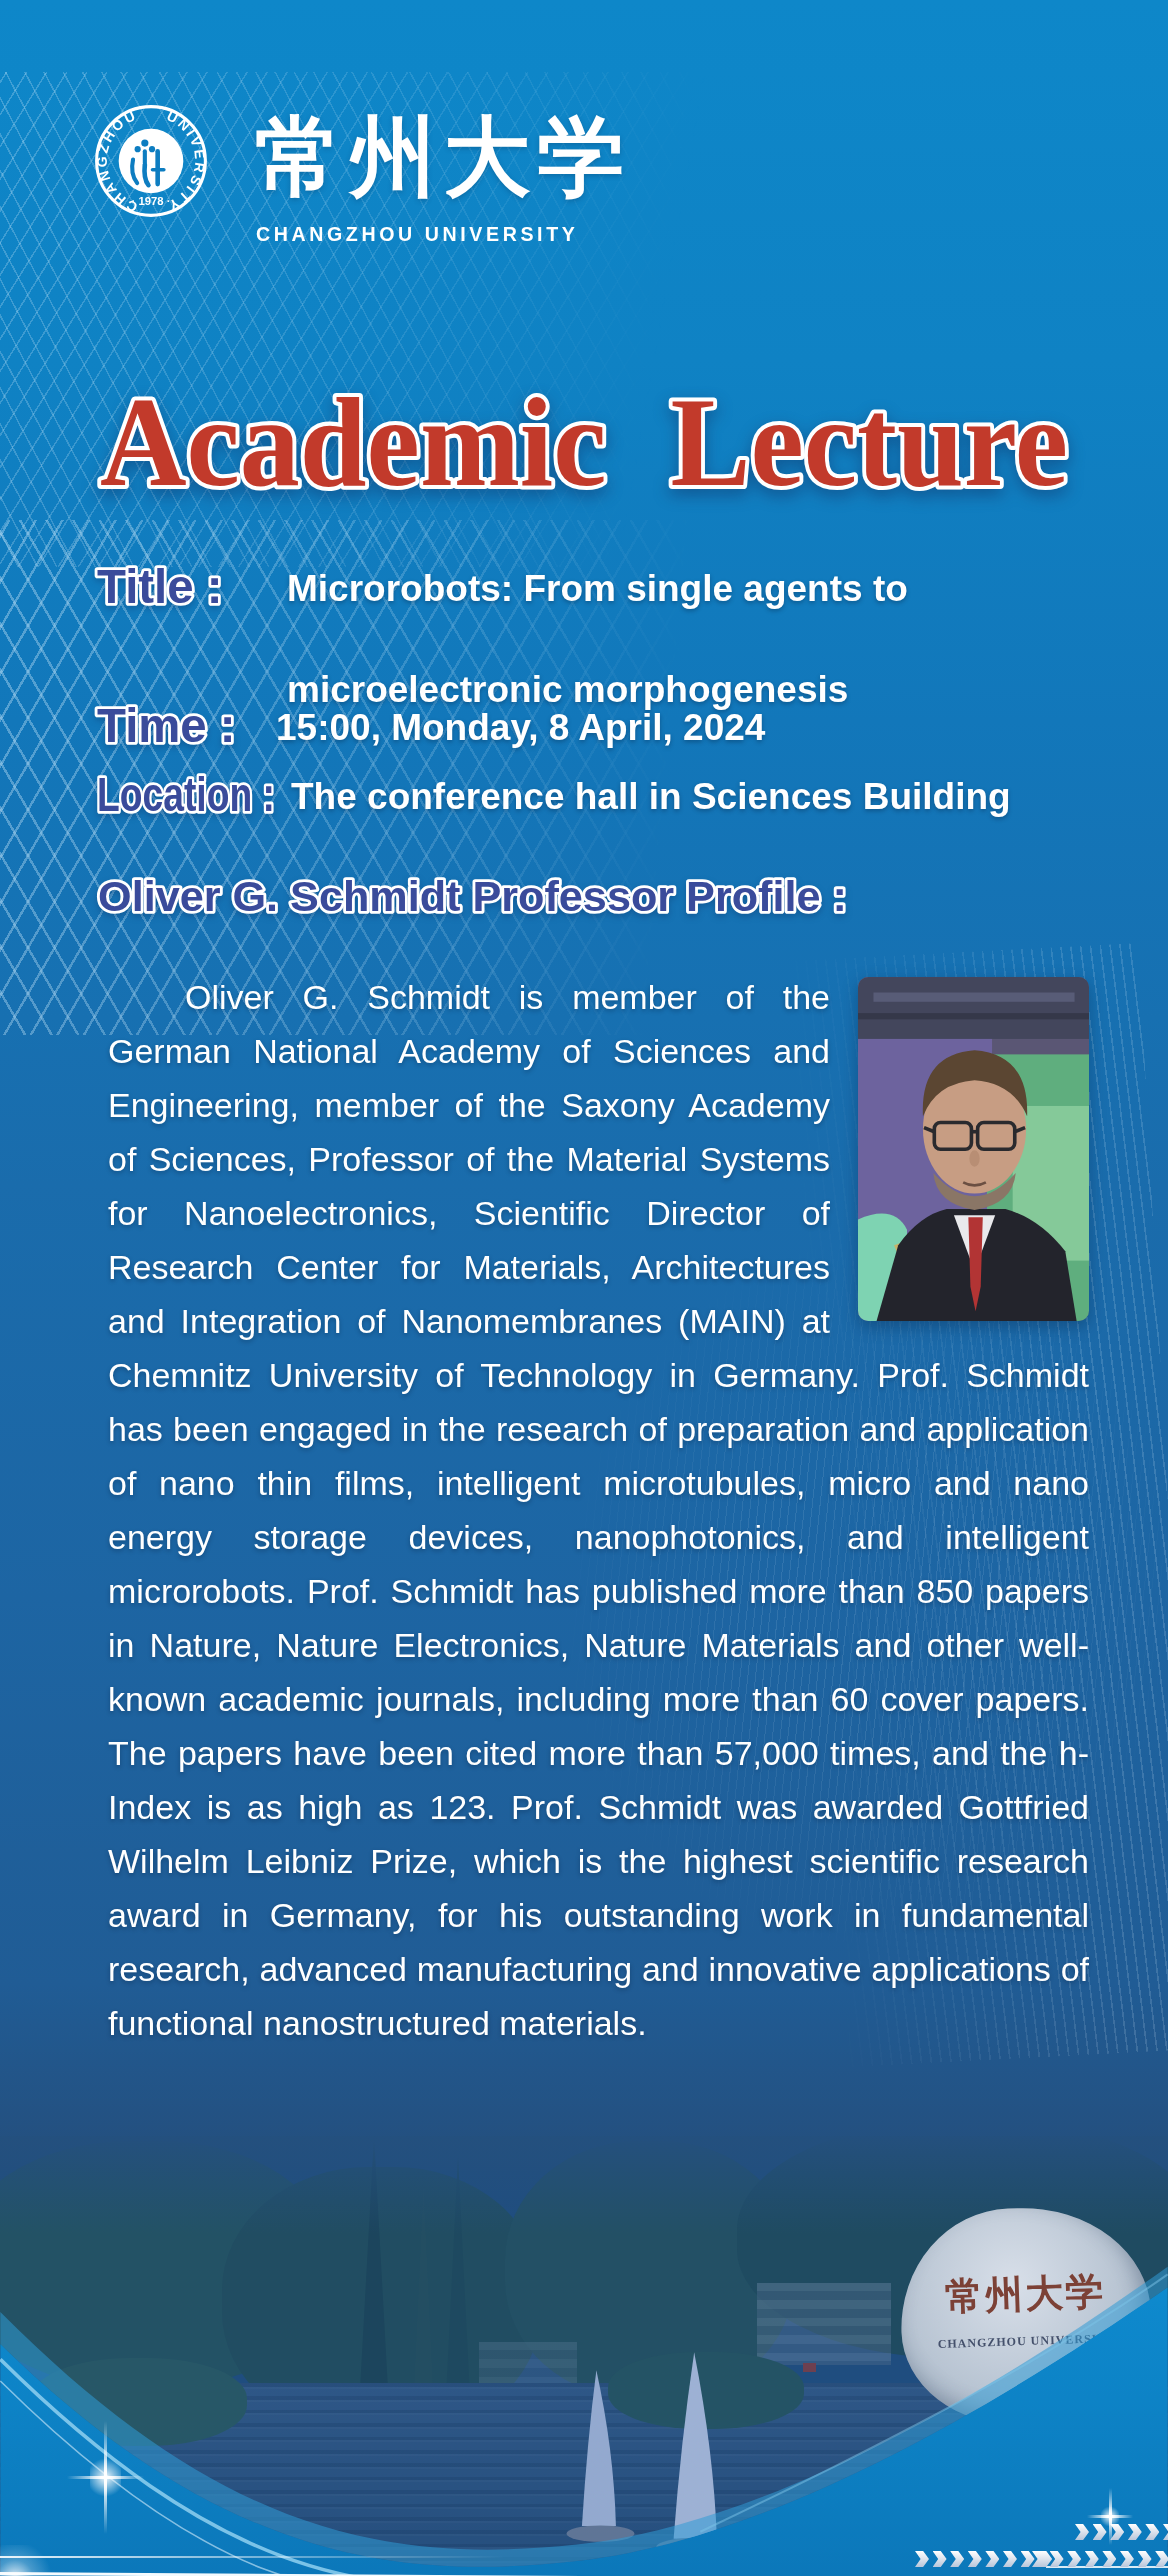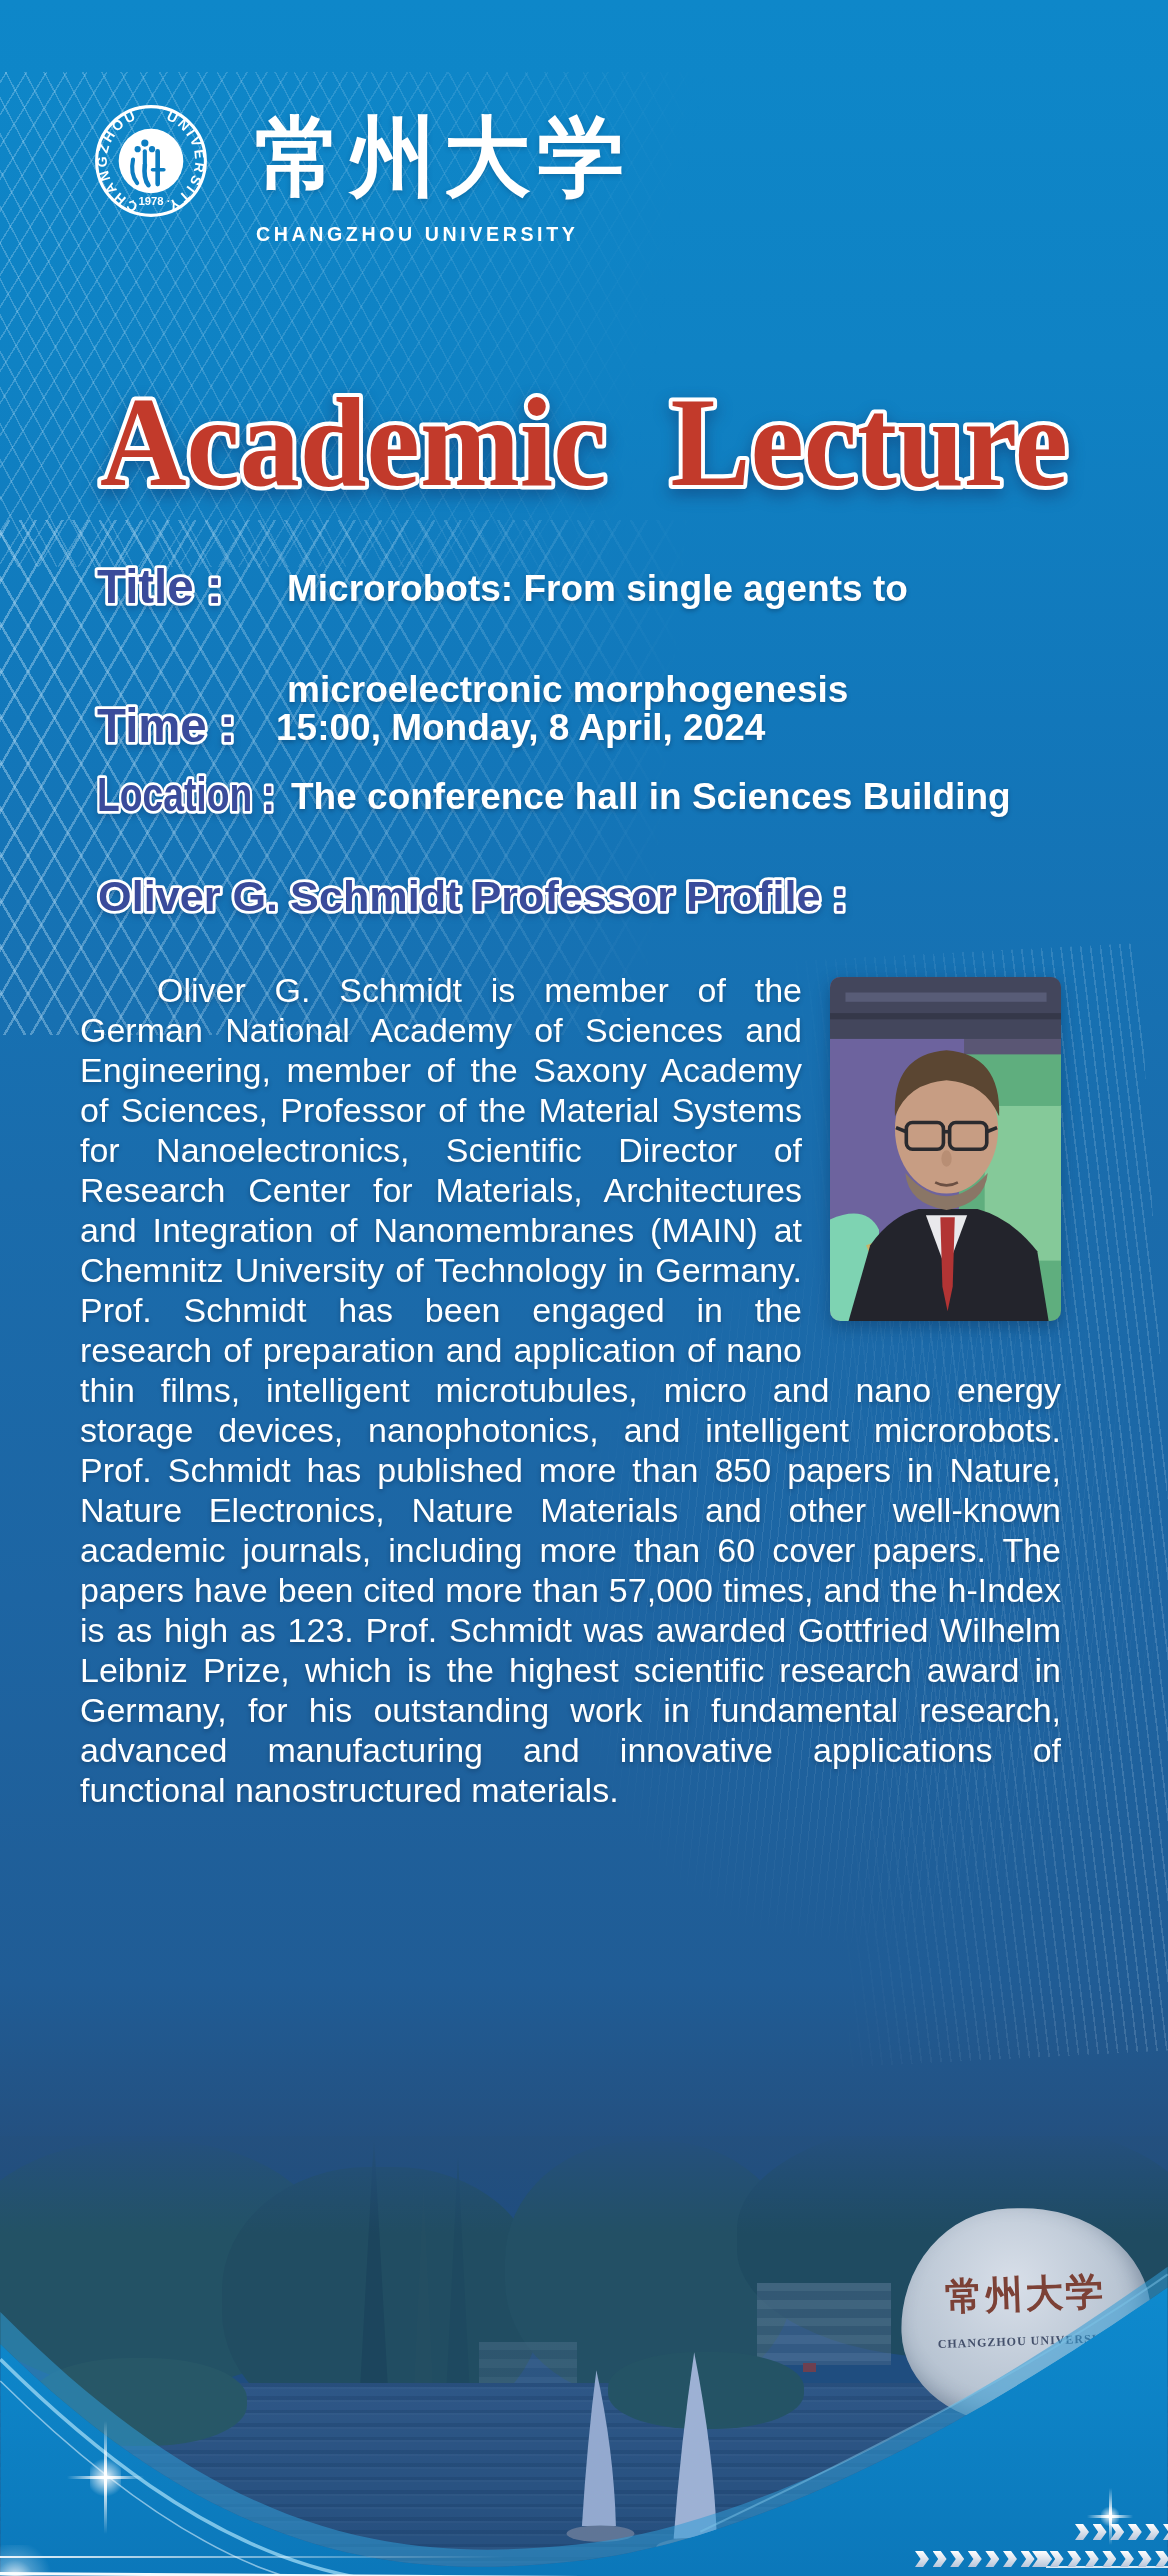--- a/index.html
+++ b/index.html
@@ -84,22 +84,22 @@
   }
   .label-shadow{filter:drop-shadow(0 3.1px 3.1px rgba(10,40,90,.30));}
   .value{
     color:#ffffff;font-size:37px;line-height:1;white-space:nowrap;
     text-shadow:0 1.5px 4.1px rgba(0,25,55,.35);
     font-weight:700;
   }
 
   
   .bio-wrap{
-    left:80px;top:970px;width:981px;
-    color:#ffffff;font-size:34px;line-height:40px;
+    left:108px;top:970px;width:981px;
+    color:#ffffff;font-size:34px;line-height:54px;
     text-align:justify;
     text-shadow:0 1.5px 4.1px rgba(0,25,55,.35);
   }
   .bio-wrap .photo-float{
     float:right;width:231px;height:344px;margin:7.2px 0 15.5px 28px;
     border-radius:10.3px;overflow:hidden;display:block;
     box-shadow:0 5.2px 15.5px rgba(5,35,70,.35);
   }
   .bio-text{display:block;text-indent:77px;}
 

